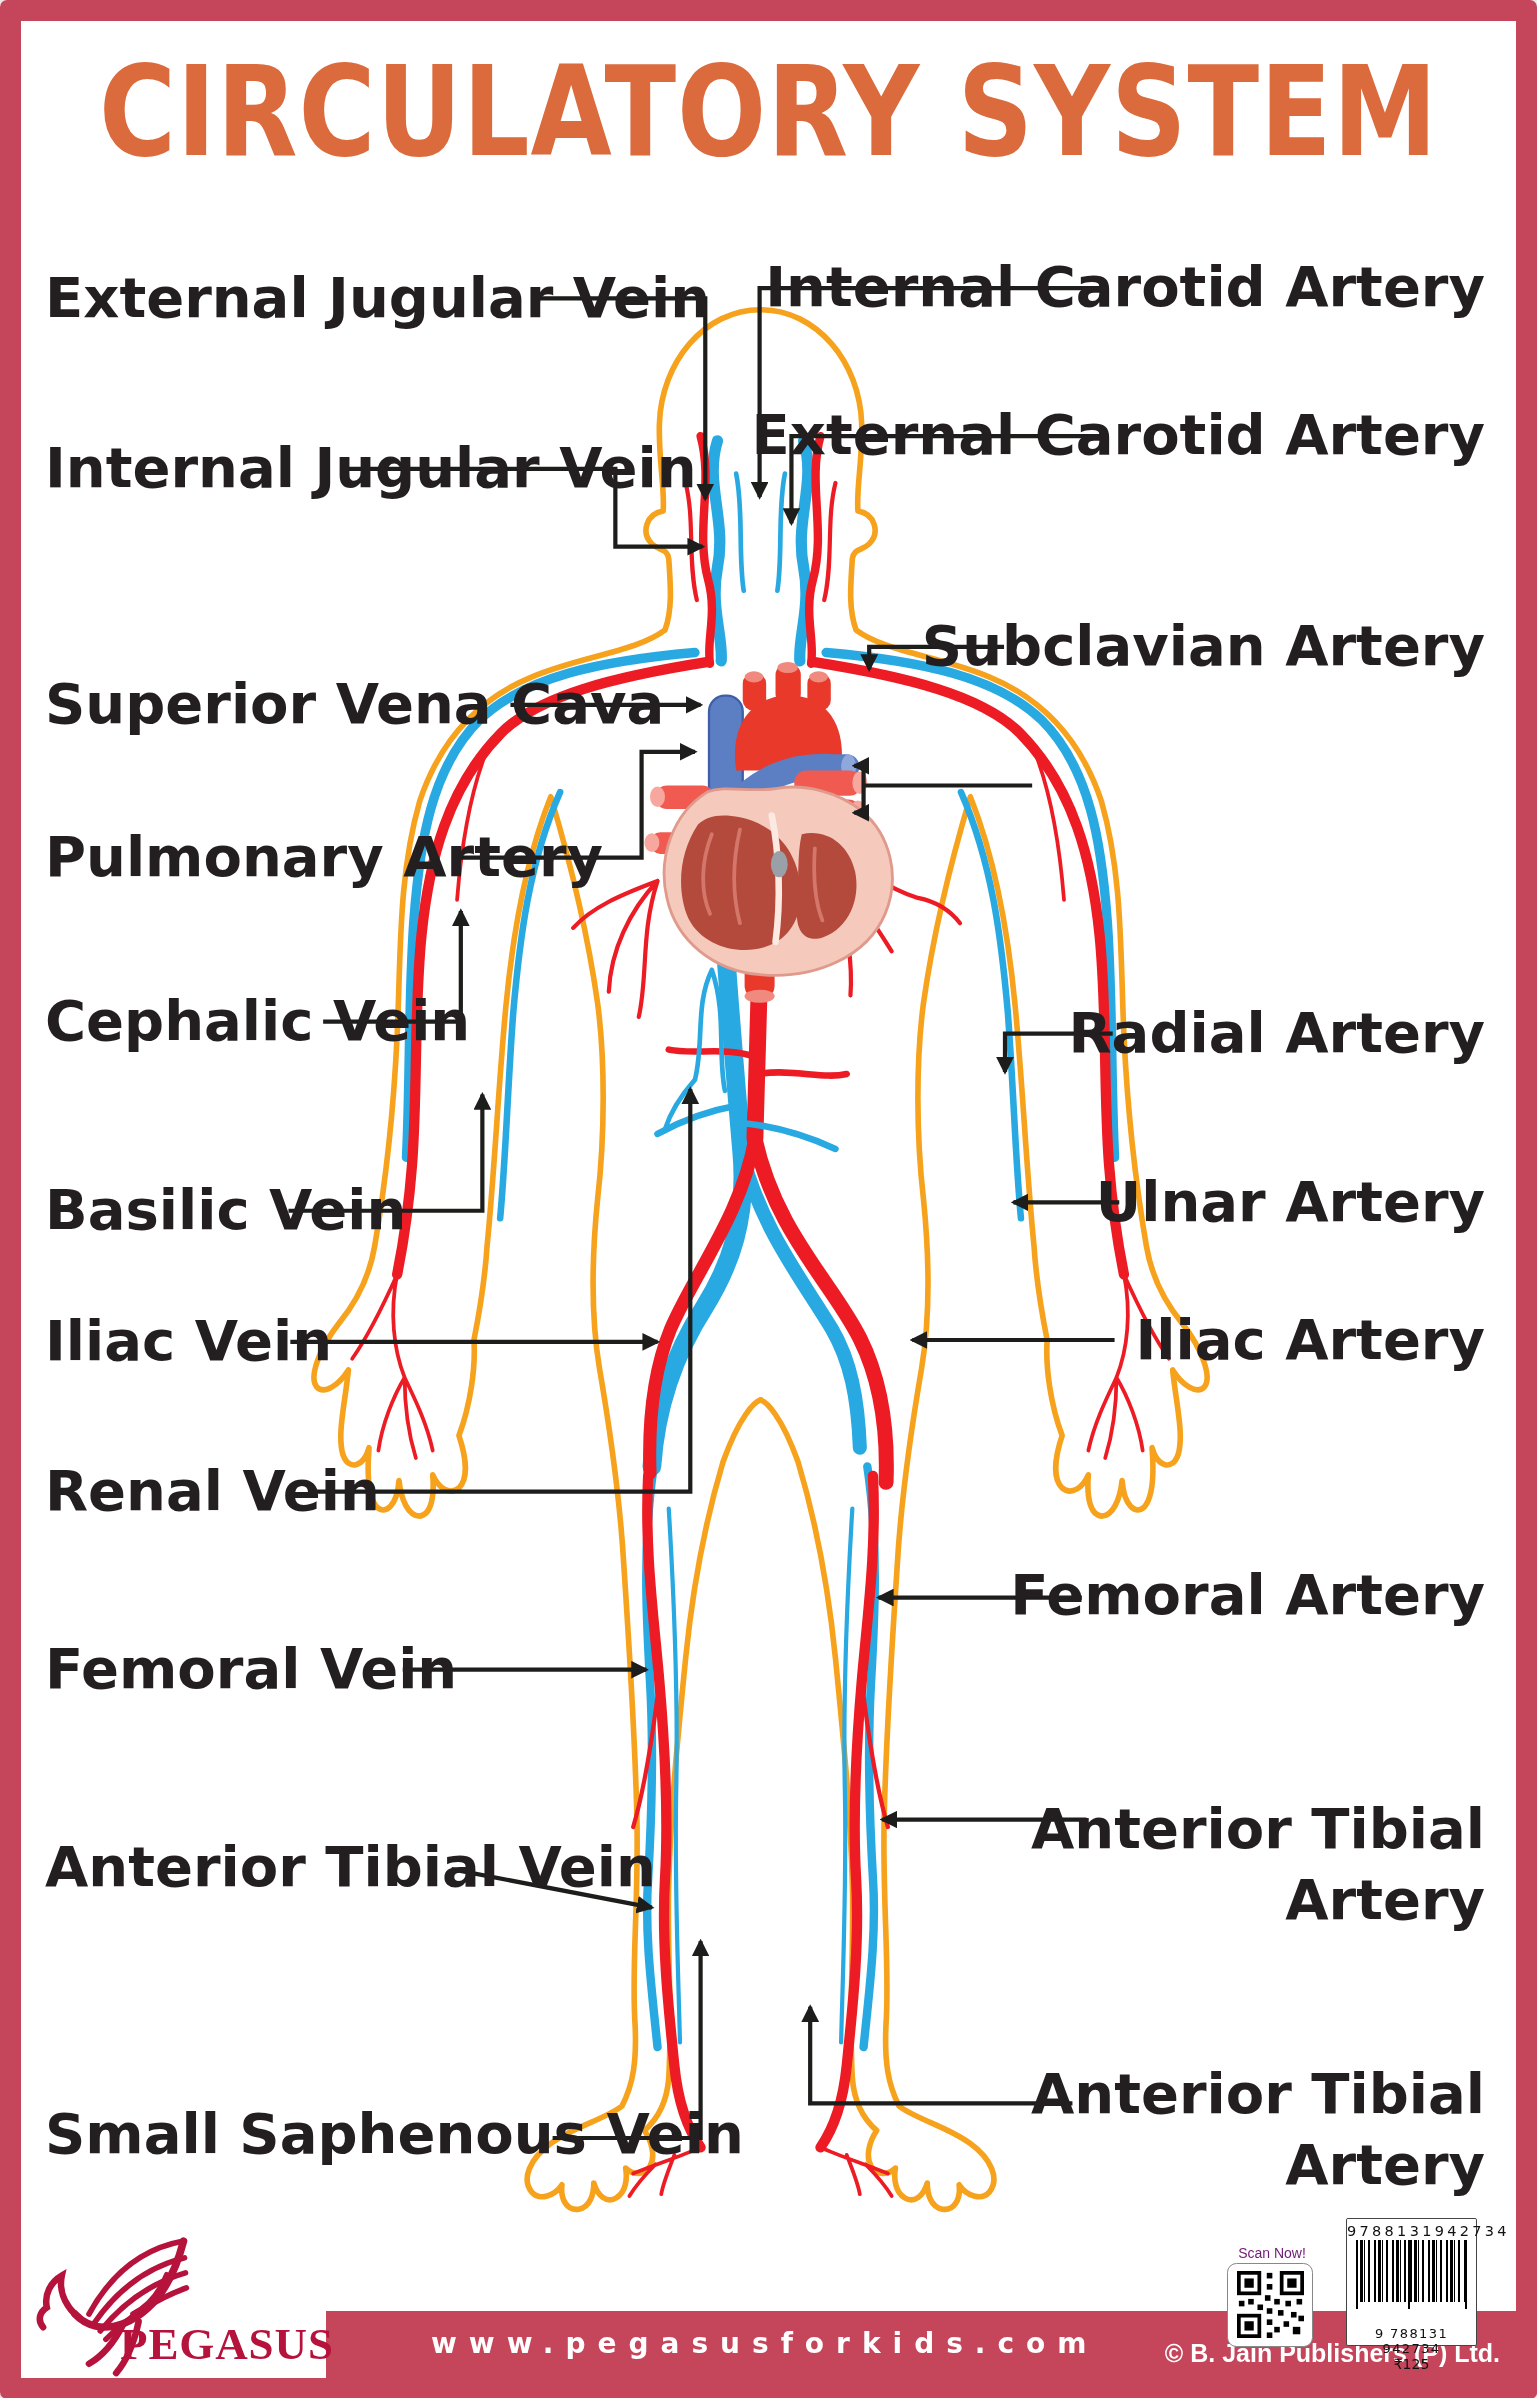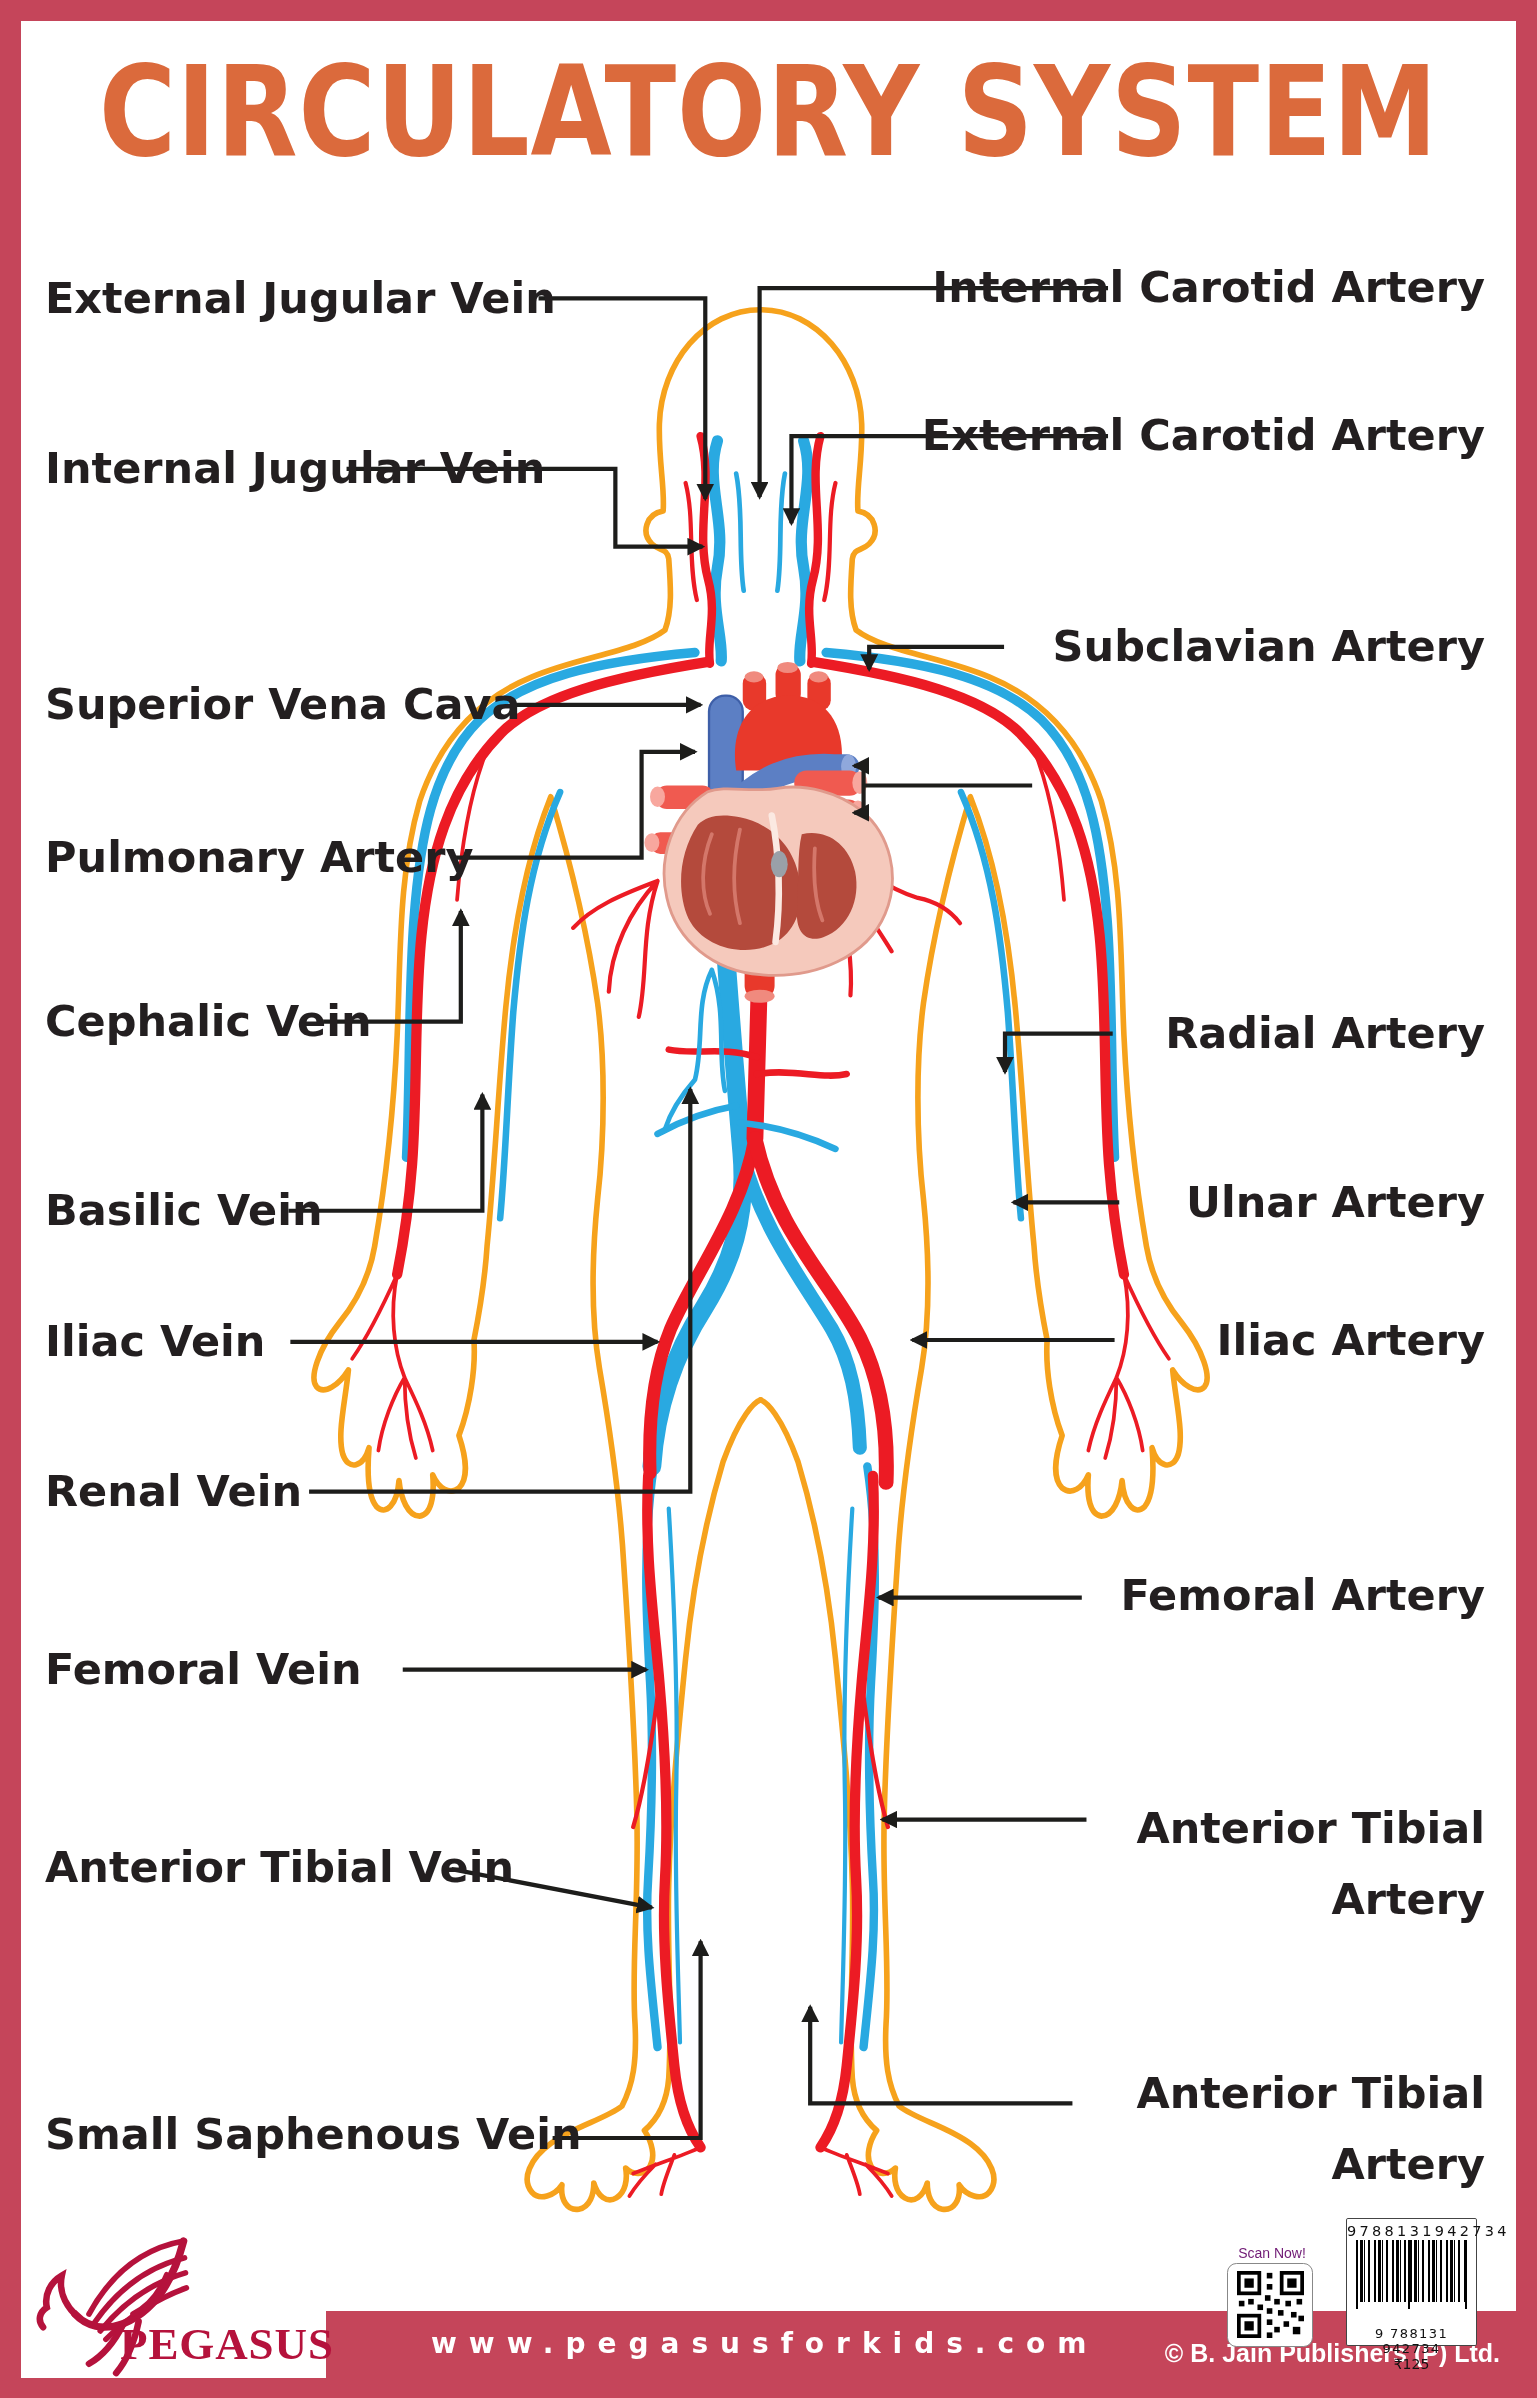--- a/index.html
+++ b/index.html
@@ -1,23 +1,23 @@
 <!DOCTYPE html>
 <html style="font-size:15px"><head>
 <meta charset="utf-8">
 <style>
   html,body{margin:0;padding:0;background:#e9e9e9;}
   .poster{position:relative;width:1537px;height:2399px;background:#ffffff;overflow:hidden;
-          font-family:"DejaVu Sans",sans-serif;}
+          font-family:"DejaVu Sans",sans-serif;border-radius:7px;}
   .frame{position:absolute;inset:0;border:21.5px solid #c5455a;pointer-events:none;z-index:50;}
   .title{position:absolute;top:41px;left:0;width:100%;text-align:center;
          font-size:105px;font-weight:bold;letter-spacing:0.9px;color:#db6a3c;
          transform:scaleY(1.18);transform-origin:top center;white-space:nowrap;z-index:10;}
   .art{position:absolute;left:0;top:0;z-index:5;}
-  .lbl{position:absolute;font-size:43px;font-weight:bold;color:#231f20;line-height:52px;
+  .lbl{position:absolute;font-size:56px;font-weight:bold;color:#231f20;line-height:52px;
        white-space:pre-line;z-index:20;}
   .lbl.r{text-align:right;}
   
   .footbar{position:absolute;left:326px;top:2311px;width:1211px;height:87px;background:#c5455a;z-index:6;}
   .website{position:absolute;left:431px;top:2327px;width:656px;text-align:center;color:#ffffff;
            font-size:28px;font-weight:bold;letter-spacing:12px;z-index:8;}
   .brandname{position:absolute;left:120px;top:2318px;font-family:"Liberation Serif",serif;
              font-weight:bold;font-size:45px;color:#b5123c;letter-spacing:0.9px;z-index:8;}
   .copyright{position:absolute;right:37px;top:2339px;color:#ffffff;font-size:25px;font-weight:bold;
              z-index:8;font-family:"Liberation Sans",sans-serif;}

